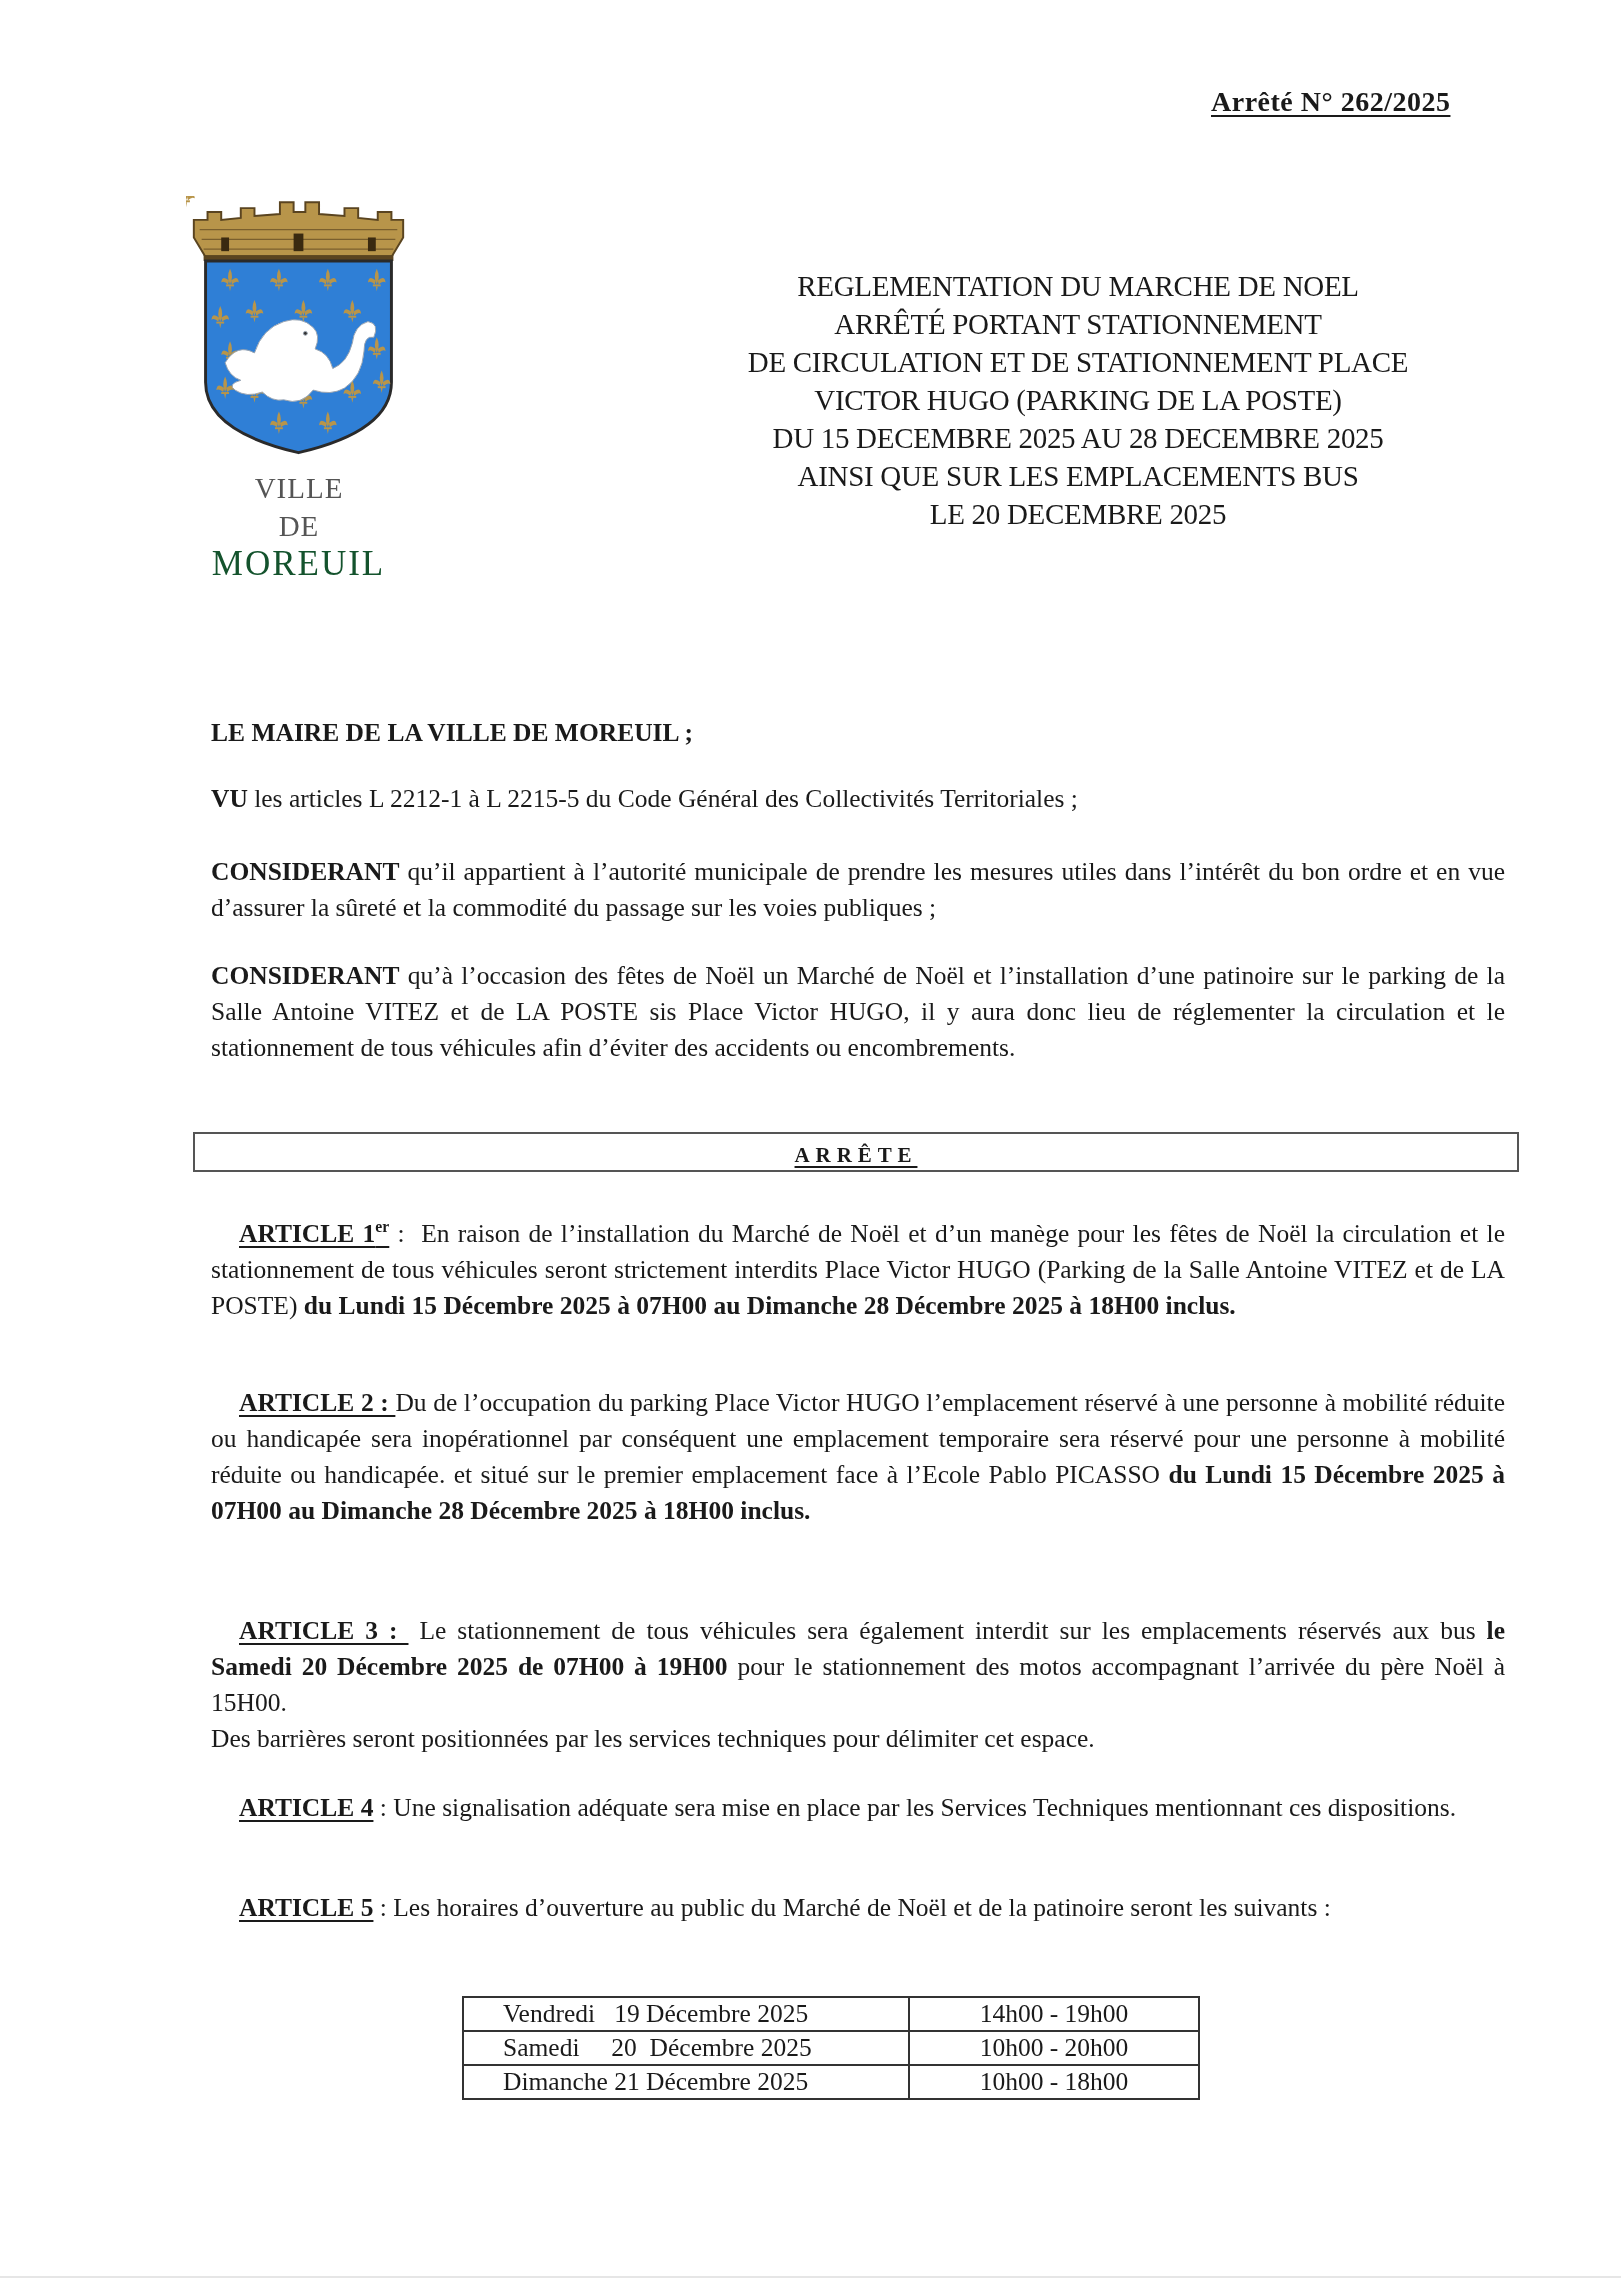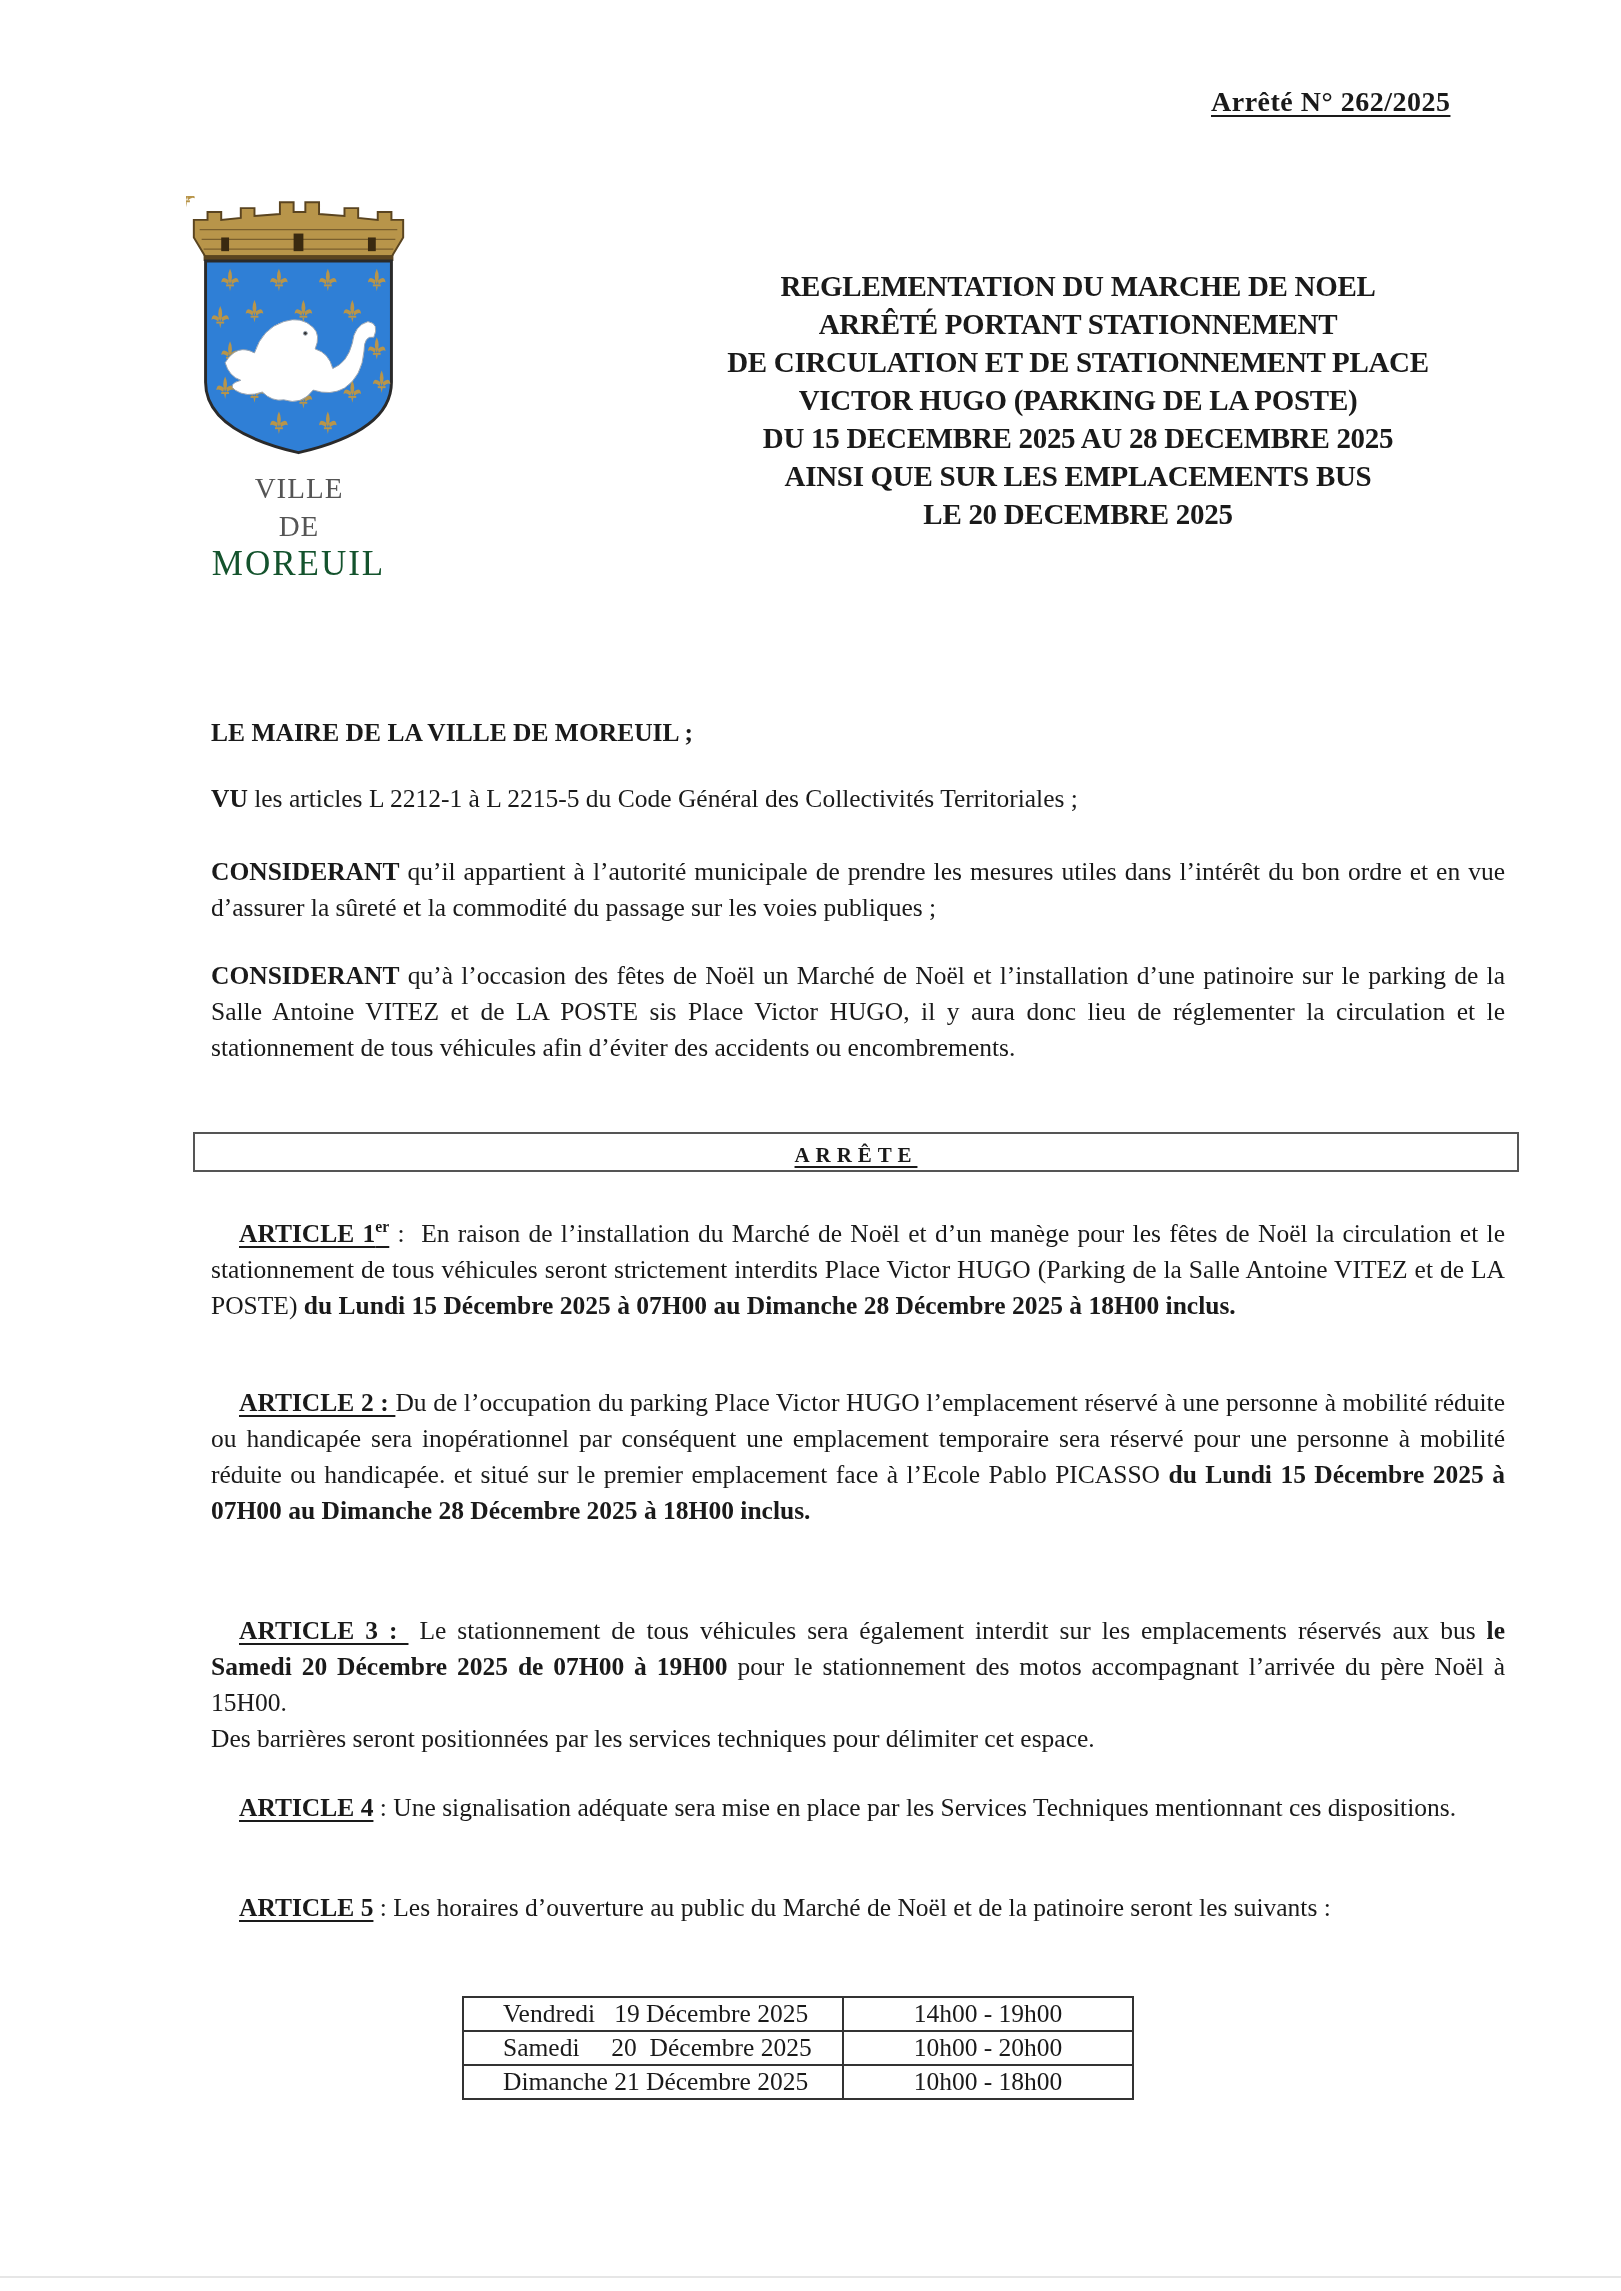--- a/index.html
+++ b/index.html
@@ -19,21 +19,21 @@
     }
     .ville {
       position: absolute; left: 191px; width: 216px; text-align: center;
       color: #555555; font-family: "Liberation Serif", serif;
     }
     .ville.l1 { top: 472px; font-size: 29px; letter-spacing: 1px; }
     .ville.l2 { top: 510px; font-size: 29px; letter-spacing: 1px; }
     .ville.l3 { top: 544px; font-size: 35px; letter-spacing: 2px; color: #14532d; left: 181px; width: 235px; }
     .title-block {
       position: absolute; left: 686px; top: 267px; width: 784px;
-      text-align: center; font-weight: bold; font-size: 29px; line-height: 38px;
+      text-align: center; font-weight: normal; font-size: 29px; line-height: 38px;
       letter-spacing: -0.3px;
     }
     .title-line { display: block; white-space: nowrap; }
     .p { position: absolute; left: 211px; width: 1294px; font-size: 25.5px; line-height: 36px; text-align: justify; }
     .p b { font-weight: bold; }
     .maire { top: 715px; font-weight: bold; }
     .vu { top: 781px; }
     .cons1 { top: 854px; }
     .cons2 { top: 958px; }
     .arrete-box {
@@ -47,21 +47,21 @@
       text-underline-offset: 3.9px; margin-top: 4px;
     }
     .art1 { top: 1209px; }
     .art2 { top: 1385px; }
     .art3 { top: 1613px; }
     .art4 { top: 1790px; }
     .art5 { top: 1890px; }
     .art-label { font-weight: bold; text-decoration: underline; text-decoration-thickness: 2px; text-underline-offset: 3.9px; margin-left: 28px; }
     .art-label sup { font-size: 15.7px; vertical-align: 9.8px; }
     table.hours {
-      position: absolute; left: 462px; top: 1996px; width: 672px;
+      position: absolute; left: 462px; top: 1996px; width: 738px;
       border-collapse: collapse; font-size: 25.5px;
     }
     table.hours td {
       border: 2px solid #333333; height: 32px; padding: 0 0 0 39px;
       line-height: 30px; white-space: pre;
     }
     table.hours td.t { text-align: center; padding: 0; width: 288px; margin-left: 40px; }
     .scan-line {
       position: absolute; left: 0; top: 2276px; width: 1621px; height: 2px; background: #e6e6e6;
     }

